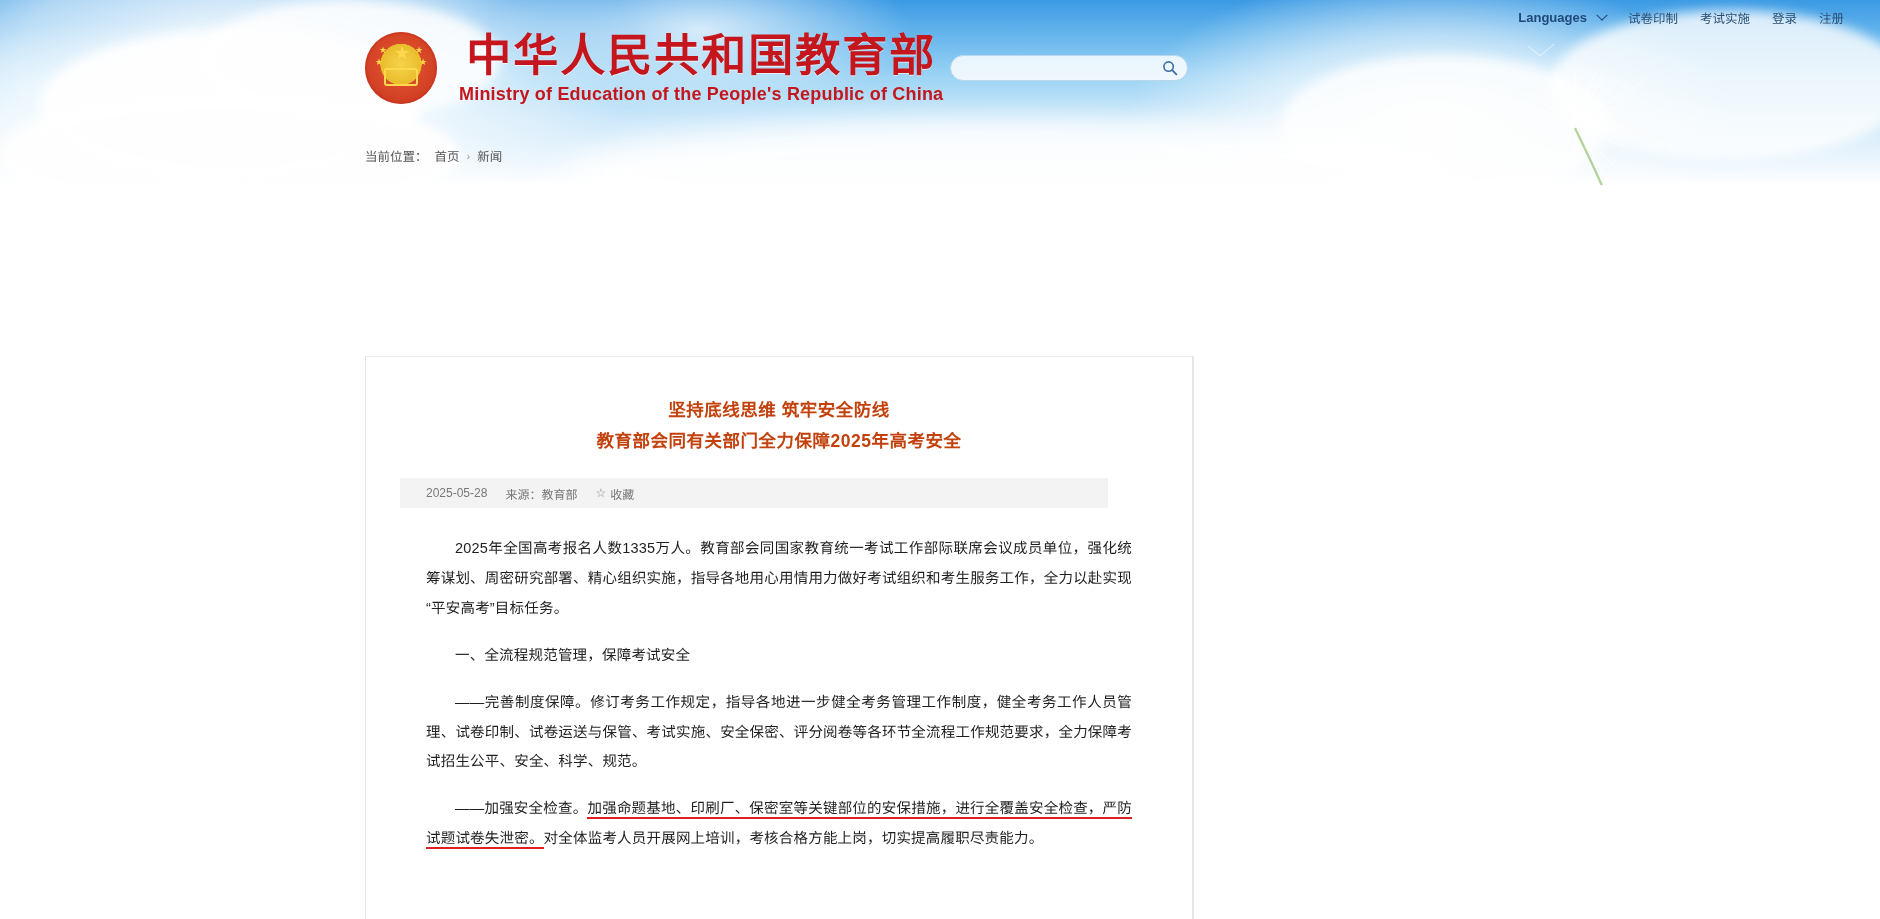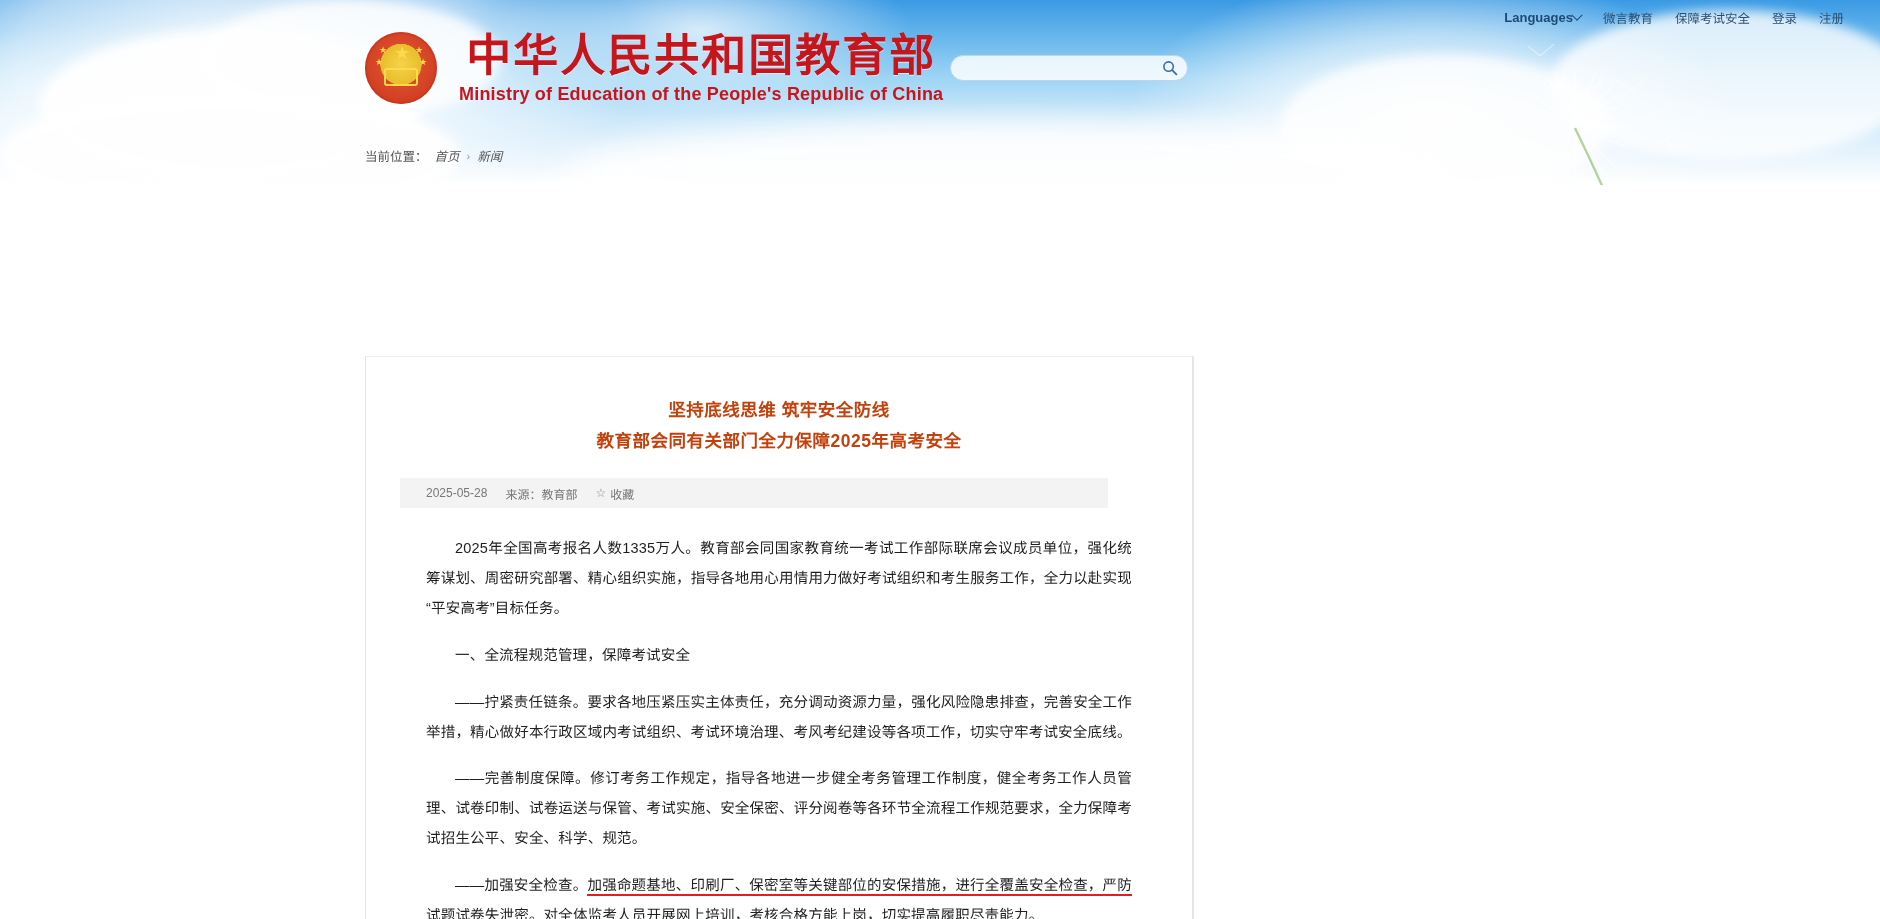--- a/index.html
+++ b/index.html
@@ -57,21 +57,21 @@
     right: 36px;
     top: 8px;
     display: flex;
     align-items: center;
     gap: 22px;
     font-size: 12.5px;
     color: #2b4f73;
     z-index: 5;
   }
   .topnav .lang {
-    display: flex; align-items: center; gap: 0;
+    display: flex; align-items: center; gap: 11px;
     font-weight: bold; color: #1f4a78; font-size: 13px;
   }
   .chev {
     display: inline-block;
     width: 8px; height: 8px;
     border-right: 1.6px solid #1f4a78;
     border-bottom: 1.6px solid #1f4a78;
     transform: rotate(45deg) translate(-2px,-2px);
   }
   .topnav a { color: #2b4f73; text-decoration: none; }
@@ -169,21 +169,21 @@
     position: absolute;
     left: 365px;
     top: 146px;
     font-size: 12.5px;
     color: #555;
     display: flex;
     align-items: center;
     gap: 7px;
     z-index: 5;
   }
-  .breadcrumb a { color: #555; text-decoration: none; font-style: italic; }
+  .breadcrumb a { color: #555; text-decoration: none; }
   .breadcrumb .bsep {
     color: #999; font-size: 11px;
   }
 
   
   .page {
     position: relative;
     width: 1880px;
     background: #ffffff;
   }
@@ -302,22 +302,22 @@
       </g>
       <path d="M95 98 C 120 150, 140 190, 150 240" stroke="#9ec77e" stroke-width="2.4" fill="none" opacity="0.8"></path>
     </svg>
   </div>
 
   <div class="topnav">
     <span class="lang">
       <span>Languages</span>
       <i class="chev"></i>
     </span>
-    <a href="#">微言教育</a>
-    <a href="#">保障考试安全</a>
+    <a href="#">试卷印制</a>
+    <a href="#">考试实施</a>
     <a href="#">登录</a>
     <a href="#">注册</a>
   </div>
 
   <div class="brandbar">
     <div class="emblem">
       <span class="star s-main">★</span>
       <span class="star s1">★</span>
       <span class="star s2">★</span>
       <span class="star s3">★</span>
@@ -363,21 +363,20 @@
       <span>来源：教育部</span>
       <span class="fav">
         <span class="star-o">☆</span>
         <span>收藏</span>
       </span>
     </div>
 
     <div class="body-text">
       <p>2025年全国高考报名人数1335万人。教育部会同国家教育统一考试工作部际联席会议成员单位，强化统筹谋划、周密研究部署、精心组织实施，指导各地用心用情用力做好考试组织和考生服务工作，全力以赴实现“平安高考”目标任务。</p>
       <p class="sec">一、全流程规范管理，保障考试安全</p>
-      <p>——拧紧责任链条。要求各地压紧压实主体责任，充分调动资源力量，强化风险隐患排查，完善安全工作举措，精心做好本行政区域内考试组织、考试环境治理、考风考纪建设等各项工作，切实守牢考试安全底线。</p>
       <p>——完善制度保障。修订考务工作规定，指导各地进一步健全考务管理工作制度，健全考务工作人员管理、试卷印制、试卷运送与保管、考试实施、安全保密、评分阅卷等各环节全流程工作规范要求，全力保障考试招生公平、安全、科学、规范。</p>
       <p>
         <span>——加强安全检查。</span><span class="hl">加强命题基地、印刷厂、保密室等关键部位的安保措施，进行全覆盖安全检查，严防试题试卷失泄密。</span><span>对全体监考人员开展网上培训，考核合格方能上岗，切实提高履职尽责能力。</span>
       </p>
     </div>
 
   </div>
 </div>
 
 </body></html>

